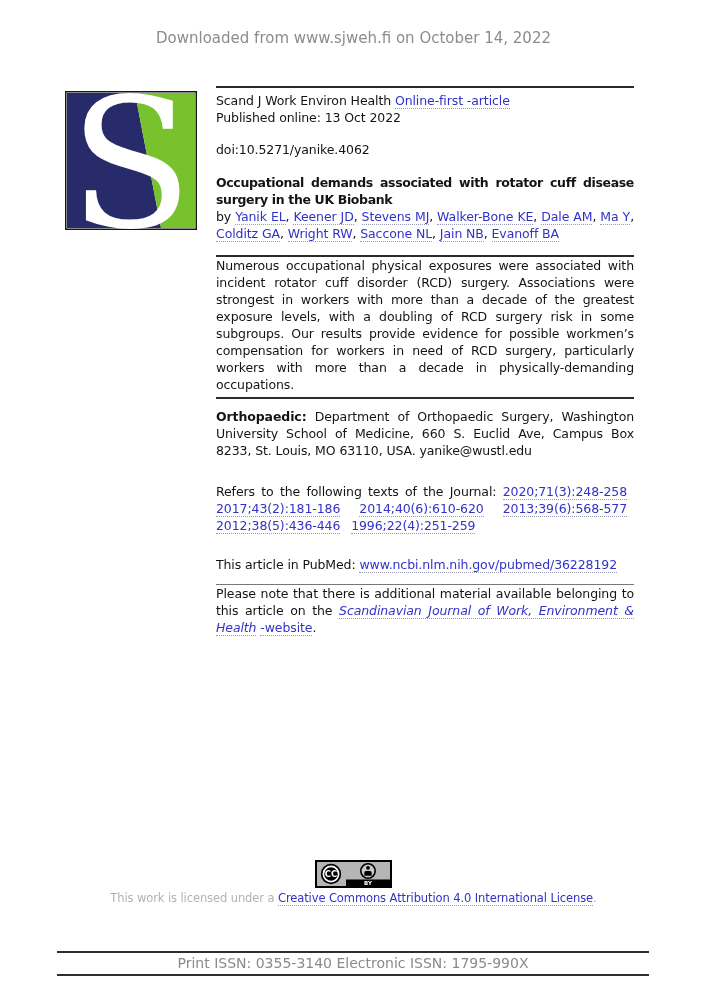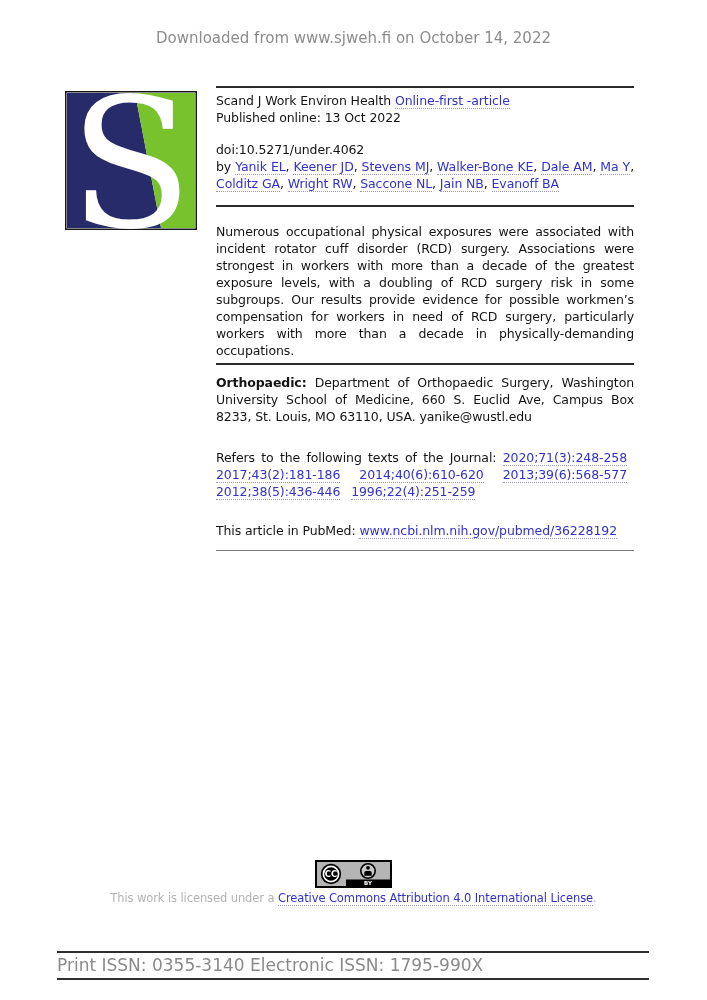--- a/index.html
+++ b/index.html
@@ -26,41 +26,41 @@
     position:absolute;left:216px;top:86px;width:418px;
     font-size:12.5px;line-height:17px;letter-spacing:-0.1px;
   }
   .rule{border-top:2px solid var(--rule);height:0;}
   .rule-thin{border-top:1.5px solid #777;height:0;}
   .hdr{margin-top:4px;}
   .doi{margin-top:15px;}
   .title{margin-top:16px;font-weight:bold;text-align:justify;letter-spacing:-0.35px;}
   .authors{text-align:justify;}
   .r2{margin-top:13px;}
-  .abstract{margin-top:16px;text-align:justify;}
+  .abstract{margin-top:0;text-align:justify;}
   .r3{margin-top:4px;}
   .affiliation{margin-top:9px;text-align:justify;}
   .refers{margin-top:24px;text-align:justify;}
   .pubmed{margin-top:22px;}
   .r4{margin-top:11px;}
   .add-head{margin-top:27px;font-weight:bold;}
   .add-para{text-align:justify;}
   a.lnk{
     color:var(--link);text-decoration:none;cursor:pointer;
     border-bottom:1px dotted #9a9ab4;
   }
   a.lnk.it{font-style:italic;}
   .cite{margin-right:7px;}
   .license-block{position:absolute;left:0;top:860px;width:100%;text-align:center;}
   .license-line{margin-top:3px;font-size:11.5px;color:#b2b2b2;letter-spacing:-0.1px;}
   .cc-badge{display:block;margin:0 auto;}
   .footer{
     position:absolute;left:57px;top:951px;width:592px;
     border-top:2px solid #2f2f2f;border-bottom:2px solid #2f2f2f;
-    text-align:left;font-size:17px;color:#8a8a8a;
+    text-align:center;font-size:14px;color:#8a8a8a;
     padding:2px 0 3px 0;
   }
   svg text{font-family:"DejaVu Sans","Liberation Sans",sans-serif;}
   svg .serif-s{font-family:"DejaVu Serif","Liberation Serif",serif;}
 </style>
 </head>
 <body>
 
 <div class="watermark">Downloaded from www.sjweh.fi on October 14, 2022</div>
 
@@ -75,22 +75,23 @@
 
 <div class="col">
   <div class="rule"></div>
 
   <div class="hdr">
     <span>Scand J Work Environ Health</span>
     <a class="lnk">Online-first -article</a>
   </div>
   <div>Published online: 13 Oct 2022</div>
 
-  <div class="doi">doi:10.5271/under.4062</div>
+  <div class="doi">doi:10.5271/yanike.4062</div>
 
+  <div class="title">Occupational demands associated with rotator cuff disease surgery in the UK Biobank</div>
 
   <div class="authors"><span>by </span><a class="lnk">Yanik EL</a><span>, </span><a class="lnk">Keener JD</a><span>, </span><a class="lnk">Stevens MJ</a><span>, </span><a class="lnk">Walker-Bone KE</a><span>, </span><a class="lnk">Dale AM</a><span>, </span><a class="lnk">Ma Y</a><span>, </span><a class="lnk">Colditz GA</a><span>, </span><a class="lnk">Wright RW</a><span>, </span><a class="lnk">Saccone NL</a><span>, </span><a class="lnk">Jain NB</a><span>, </span><a class="lnk">Evanoff BA</a></div>
 
   <div class="rule r2"></div>
 
   <div class="abstract">Numerous occupational physical exposures were associated with incident rotator cuff disorder (RCD) surgery. Associations were strongest in workers with more than a decade of the greatest exposure levels, with a doubling of RCD surgery risk in some subgroups. Our results provide evidence for possible workmen’s compensation for workers in need of RCD surgery, particularly workers with more than a decade in physically-demanding occupations.</div>
 
   <div class="rule r3"></div>
 
   <div class="affiliation">
@@ -108,20 +109,21 @@
     <a class="lnk cite">1996;22(4):251-259</a>
   </div>
 
   <div class="pubmed">
     <span>This article in PubMed:</span>
     <a class="lnk">www.ncbi.nlm.nih.gov/pubmed/36228192</a>
   </div>
 
   <div class="rule-thin r4"></div>
 
+  <div class="add-para"><span>Please note that there is additional material available belonging to this article on the</span> <a class="lnk it">Scandinavian Journal of Work, Environment &amp; Health</a> <a class="lnk">-website</a><span>.</span></div>
 </div>
 
 <div class="license-block">
   <svg class="cc-badge" width="77" height="28" viewBox="0 0 77 28">
     <rect x="1" y="1" width="75" height="26" fill="#b5b5b5" stroke="#000000" stroke-width="2"></rect>
     <circle cx="16" cy="14" r="10.2" fill="#000000"></circle>
     <circle cx="16" cy="14" r="7.6" fill="none" stroke="#ffffff" stroke-width="1.7"></circle>
     <text x="16" y="17.2" font-size="8.5" font-weight="bold" text-anchor="middle" fill="#ffffff">CC</text>
     <rect x="31" y="19.5" width="44" height="6.5" fill="#000000"></rect>
     <circle cx="53" cy="11" r="7.2" fill="#c8c8c8" stroke="#000000" stroke-width="1.6"></circle>

